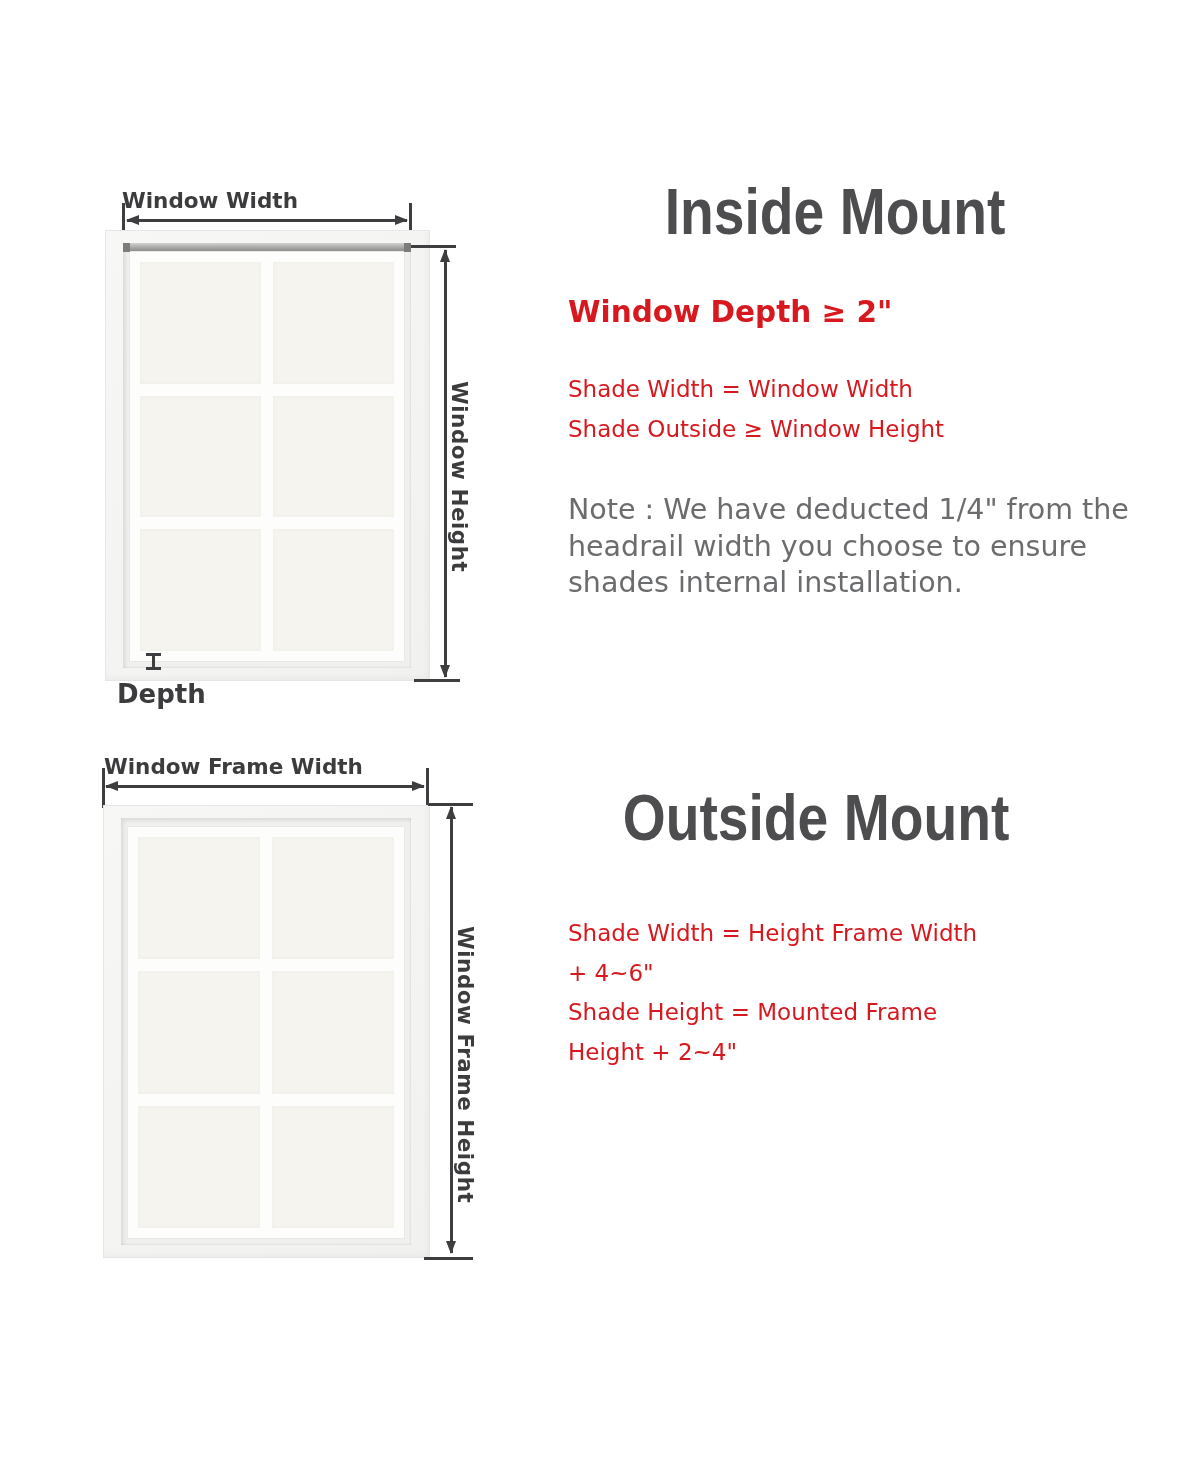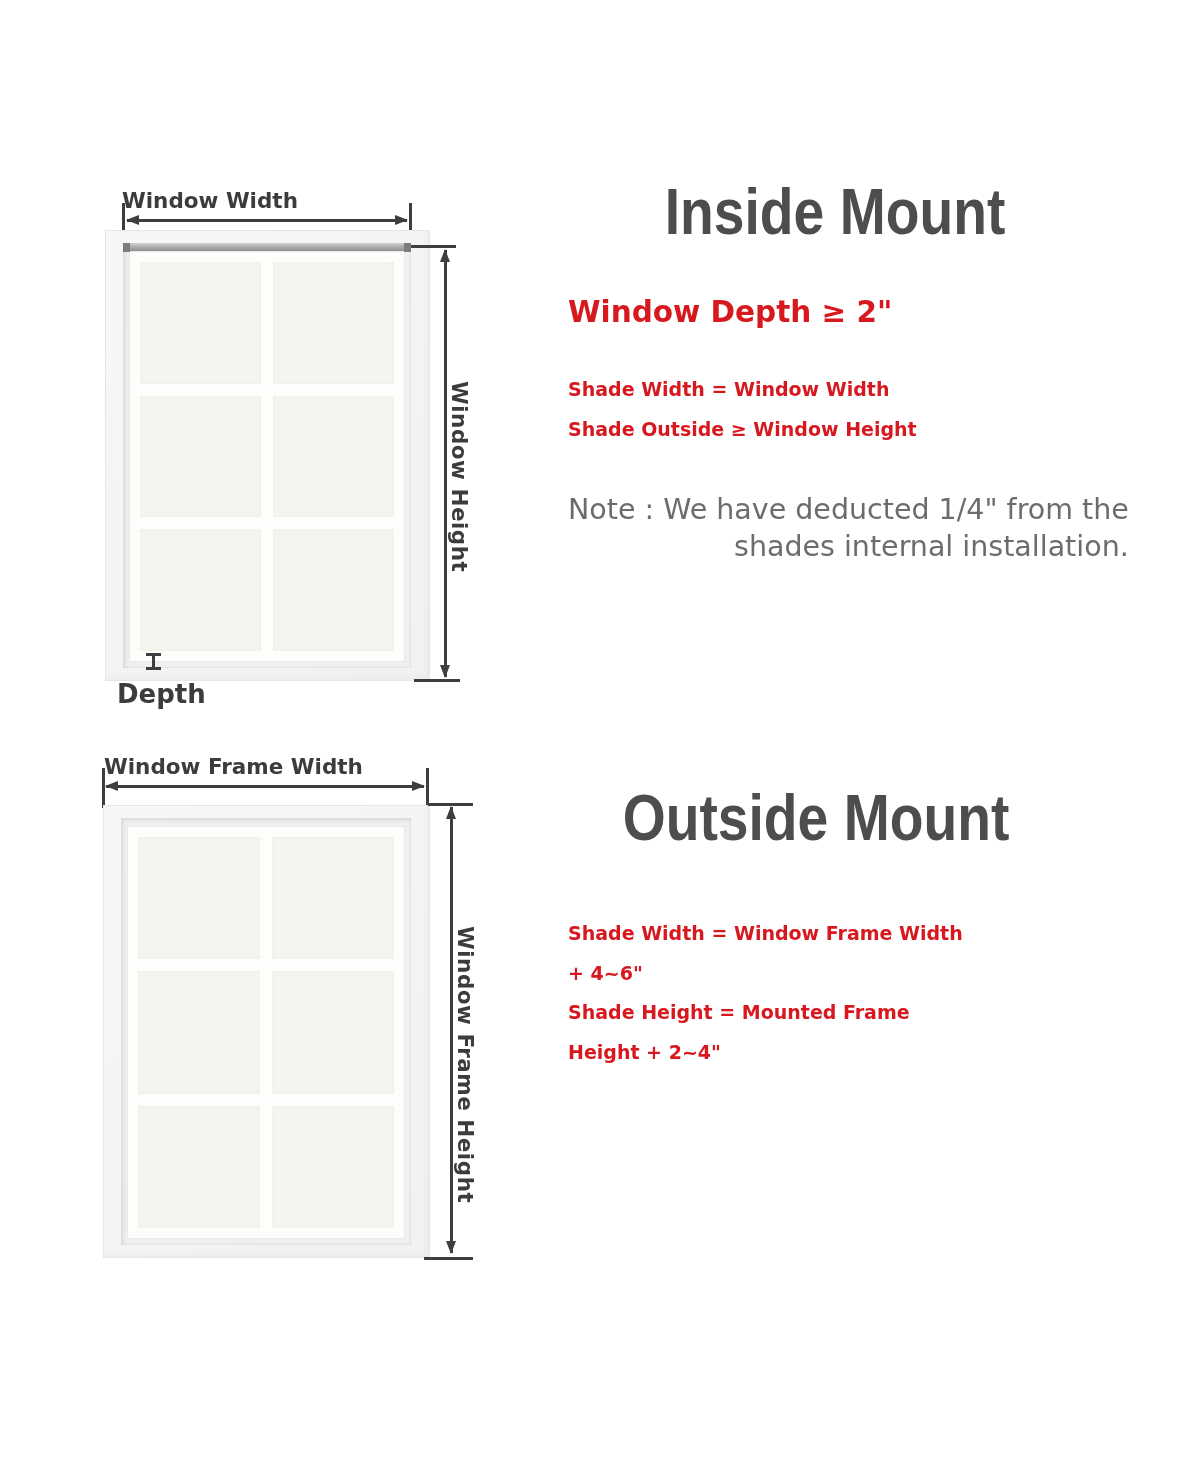--- a/index.html
+++ b/index.html
@@ -101,28 +101,28 @@
     transform:scaleX(.85);transform-origin:center top;
     white-space:nowrap;
   }
   .red-line{
     position:absolute;
     font-weight:bold;font-size:29.5px;line-height:40px;
     color:var(--red);white-space:nowrap;
   }
   .red-block{
     position:absolute;
-    font-weight:bold;font-size:19px;
+    font-weight:normal;font-size:23px;
     color:var(--red);white-space:nowrap;
   }
   .red-block.lh40 div{line-height:40px;}
   .red-block.lh39 div{line-height:39.5px;}
   .gray-block{
     position:absolute;
-    font-size:28.5px;color:var(--body-gray);white-space:nowrap;text-align:right;
+    font-size:28.5px;color:var(--body-gray);white-space:nowrap;
   }
   .gray-block.lh36 div{line-height:36.5px;}
   .gray-block.lh35 div{line-height:35.5px;}
 </style>
 </head>
 <body>
 
 <div class="canvas">
 
   <div class="dim-label centered" style="left:122px;top:189px;width:290px">Window Width</div>
@@ -156,20 +156,21 @@
 
   <div class="red-line" style="left:568px;top:292px">Window Depth ≥ 2"</div>
 
   <div class="red-block lh40" style="left:568px;top:369px">
     <div>Shade Width = Window Width</div>
     <div>Shade Outside ≥ Window Height</div>
   </div>
 
   <div class="gray-block lh36" style="left:568px;top:492px">
     <div>Note : We have deducted 1/4" from the</div>
+    <div>headrail width you choose to ensure</div>
     <div>shades internal installation.</div>
   </div>
 
   <div class="dim-label centered" style="left:104px;top:755px;width:324px">Window Frame Width</div>
 
   <div class="tick v" style="left:102px;top:768px;height:40px"></div>
   <div class="tick v" style="left:426px;top:768px;height:40px"></div>
   <div class="harrow" style="left:106px;top:785px;width:318px"></div>
 
   <div class="window" style="left:103px;top:805px;width:327px;height:453px">
@@ -185,20 +186,20 @@
   </div>
 
   <div class="tick h" style="left:428px;top:803px;width:45px"></div>
   <div class="varrow" style="left:450px;top:807px;height:446px"></div>
   <div class="tick h" style="left:424px;top:1257px;width:49px"></div>
   <div class="vlabel" style="left:453px;top:926px">Window Frame Height</div>
 
   <h1 class="title" style="left:556px;top:787px">Outside Mount</h1>
 
   <div class="red-block lh39" style="left:568px;top:914px">
-    <div>Shade Width = Window Frame Width</div>
+    <div>Shade Width = Height Frame Width</div>
     <div>+ 4~6"</div>
     <div>Shade Height = Mounted Frame</div>
     <div>Height + 2~4"</div>
   </div>
 
 
 </div>
 
 </body></html>

